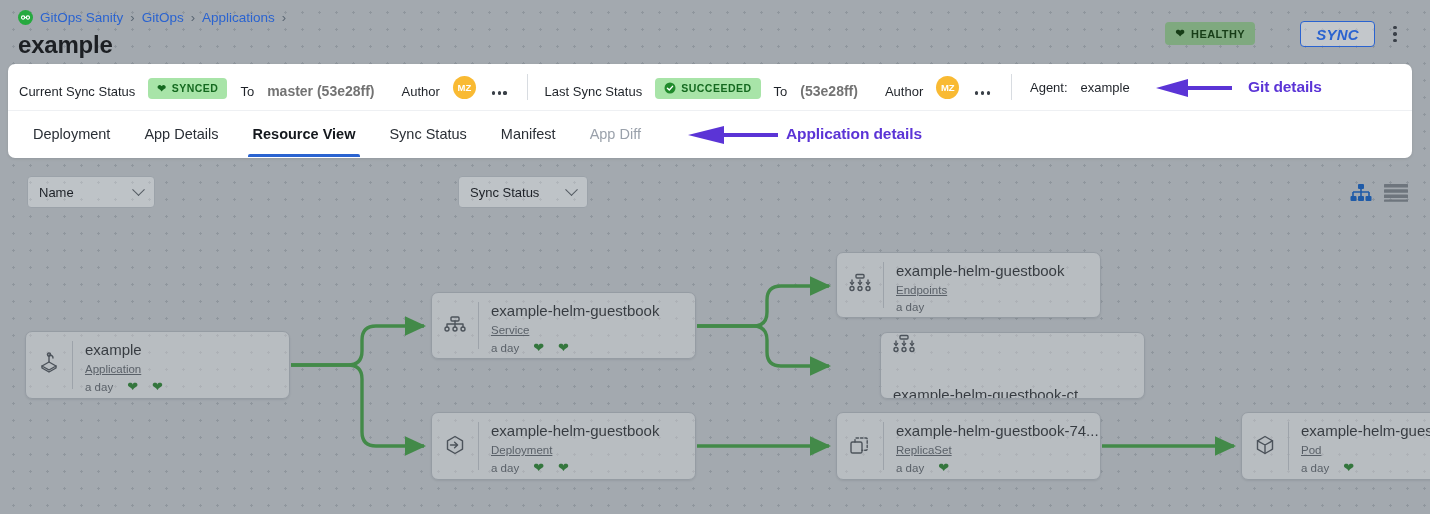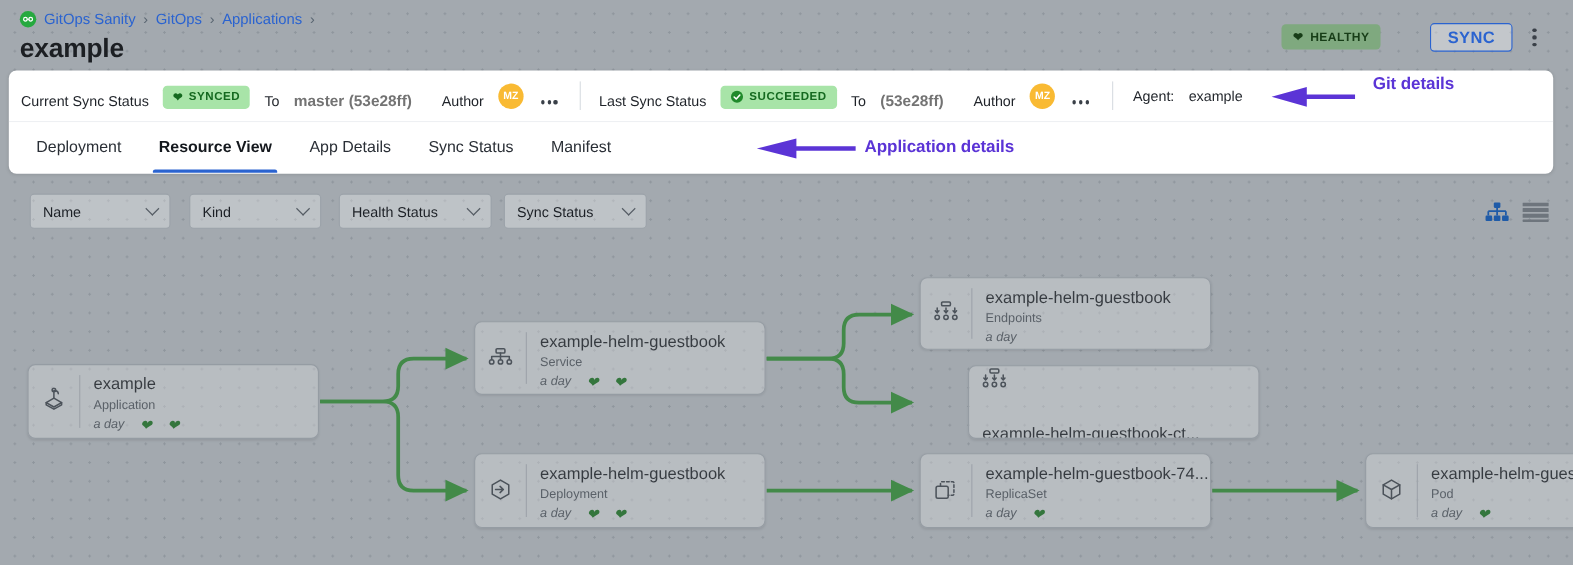--- a/index.html
+++ b/index.html
@@ -62,20 +62,21 @@
     letter-spacing: 0.4px;
   }
   #sync-button {
     position: absolute; right: 55px; top: 21px;
     height: 26px; padding: 0 15px;
     border: 1.4px solid #2a63d0; border-radius: 4px;
     background: rgba(255,255,255,0.35);
     display: flex; align-items: center; justify-content: center;
     font-size: 15px; font-weight: bold; color: #2a63d0;
     letter-spacing: 0.3px;
+    font-style: italic;
   }
   #header-kebab {
     position: absolute; right: 27px; top: 22px;
     width: 16px; height: 24px;
     display: flex; flex-direction: column; align-items: center;
     justify-content: center; gap: 3px;
   }
   #header-kebab i { width: 3.4px; height: 3.4px; border-radius: 50%; background: #3a4048; display:block; }
 
   
@@ -183,25 +184,24 @@
     display: flex; align-items: center; justify-content: center;
     flex: none;
   }
   .node-divider { width: 1px; background: #aeb4bb; margin: 9px 0; flex: none; }
   .node-body { padding: 9px 0 0 12px; flex: 1; min-width: 0; overflow: hidden; }
   .node-name {
     font-size: 15px; color: #1b1f24;
     white-space: nowrap; overflow: hidden;
     line-height: 18px;
   }
-  .node-kind { font-size: 11.5px; color: #4d545c; margin-top: 3px; line-height: 14px; }
+  .node-kind { font-size: 11.5px; color: #4d545c; margin-top: 3px; line-height: 14px; text-decoration: underline; }
   .node-meta {
-    display: flex; align-items: flex-start; gap: 14px;
+    display: flex; align-items: center; gap: 14px;
     margin-top: 4px;
-    font-style: italic;
   }
   .node-age { font-size: 11.5px; color: #4d545c; }
   .heart { color: #18731f; font-size: 13px; line-height: 13px; }
 
   svg.edges { position: absolute; left:0; top:0; width:1430px; height:514px; pointer-events:none; }
 </style>
 </head>
 <body>
 
 <div id="graph-canvas">
@@ -363,28 +363,20 @@
         </div>
       </div>
     </div>
 </div>
 
 <div id="dim-overlay"></div>
 
 <div id="filter-bar">
     <div class="filter-select" style="left: 27px; width: 128px;">
       <span>Name</span>
-      <span class="chev"></span>
-    </div>
-    <div class="filter-select" style="left: 172px; width: 120px;">
-      <span>Kind</span>
-      <span class="chev"></span>
-    </div>
-    <div class="filter-select" style="left: 308px; width: 139px;">
-      <span>Health Status</span>
       <span class="chev"></span>
     </div>
     <div class="filter-select" style="left: 458px; width: 130px;">
       <span>Sync Status</span>
       <span class="chev"></span>
     </div>
   </div>
 
 <div id="view-toggle-tree">
   <svg width="22" height="20" viewBox="0 0 22 20">
@@ -483,38 +475,41 @@
     <span class="vdivider" style="margin:0 18px"></span>
 
     <div class="status-group">
       <span class="status-label">Agent:</span>
       <span class="status-label">example</span>
     </div>
 
     <svg class="anno-arrow" style="left:1146px; top:12px;" width="78" height="24" viewBox="0 0 78 24">
       <path d="M78,10 H34 V3 L2,12 L34,21 V14 H78 Z" fill="#5b34d6"></path>
     </svg>
-    <span class="anno-text" style="left:1240px; top:4px;">Git details</span>
+    <span class="anno-text" style="left:1240px; top:14px;">Git details</span>
   </div>
 
   <div id="tab-bar">
       <div class="tab">
         <span>Deployment</span>
       </div>
+      <div class="tab">
+        <span>App Details</span>
+      </div>
       <div class="tab active">
         <span>Resource View</span>
       </div>
       <div class="tab">
-        <span>App Details</span>
-      </div>
-      <div class="tab">
         <span>Sync Status</span>
       </div>
       <div class="tab">
         <span>Manifest</span>
+      </div>
+      <div class="tab muted">
+        <span>App Diff</span>
       </div>
 
     <svg class="anno-arrow" style="left:678px; top:12px;" width="92" height="24" viewBox="0 0 92 24">
       <path d="M92,10 H38 V3 L2,12 L38,21 V14 H92 Z" fill="#5b34d6"></path>
     </svg>
     <span class="anno-text" style="left:778px; top:14px;">Application details</span>
   </div>
 </div>
 
 </body></html>

